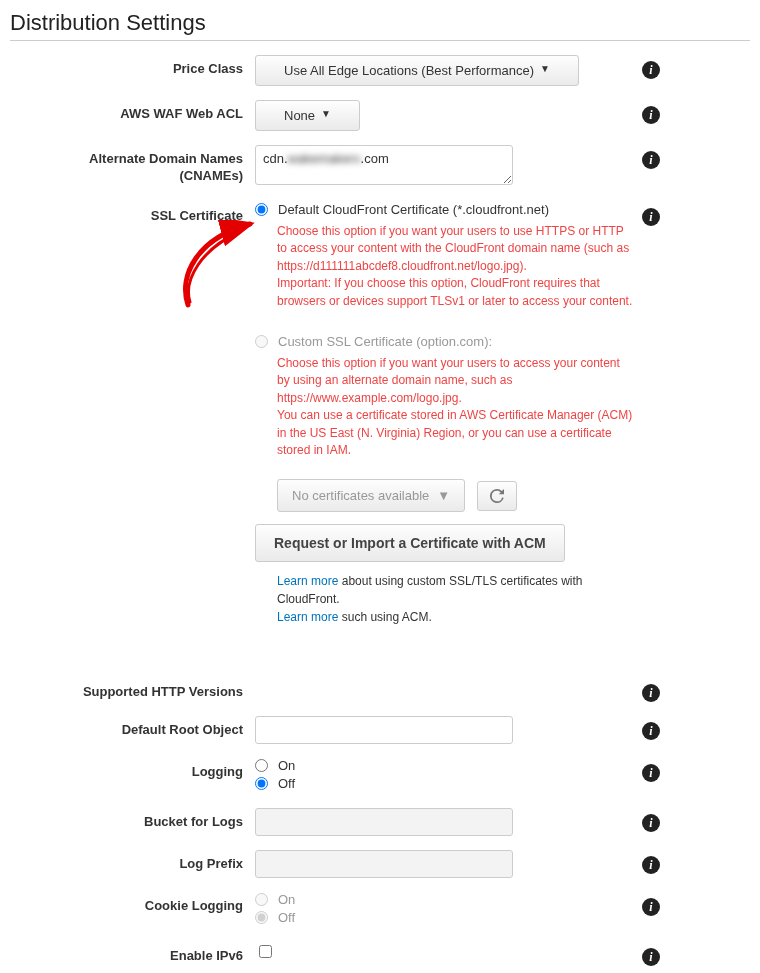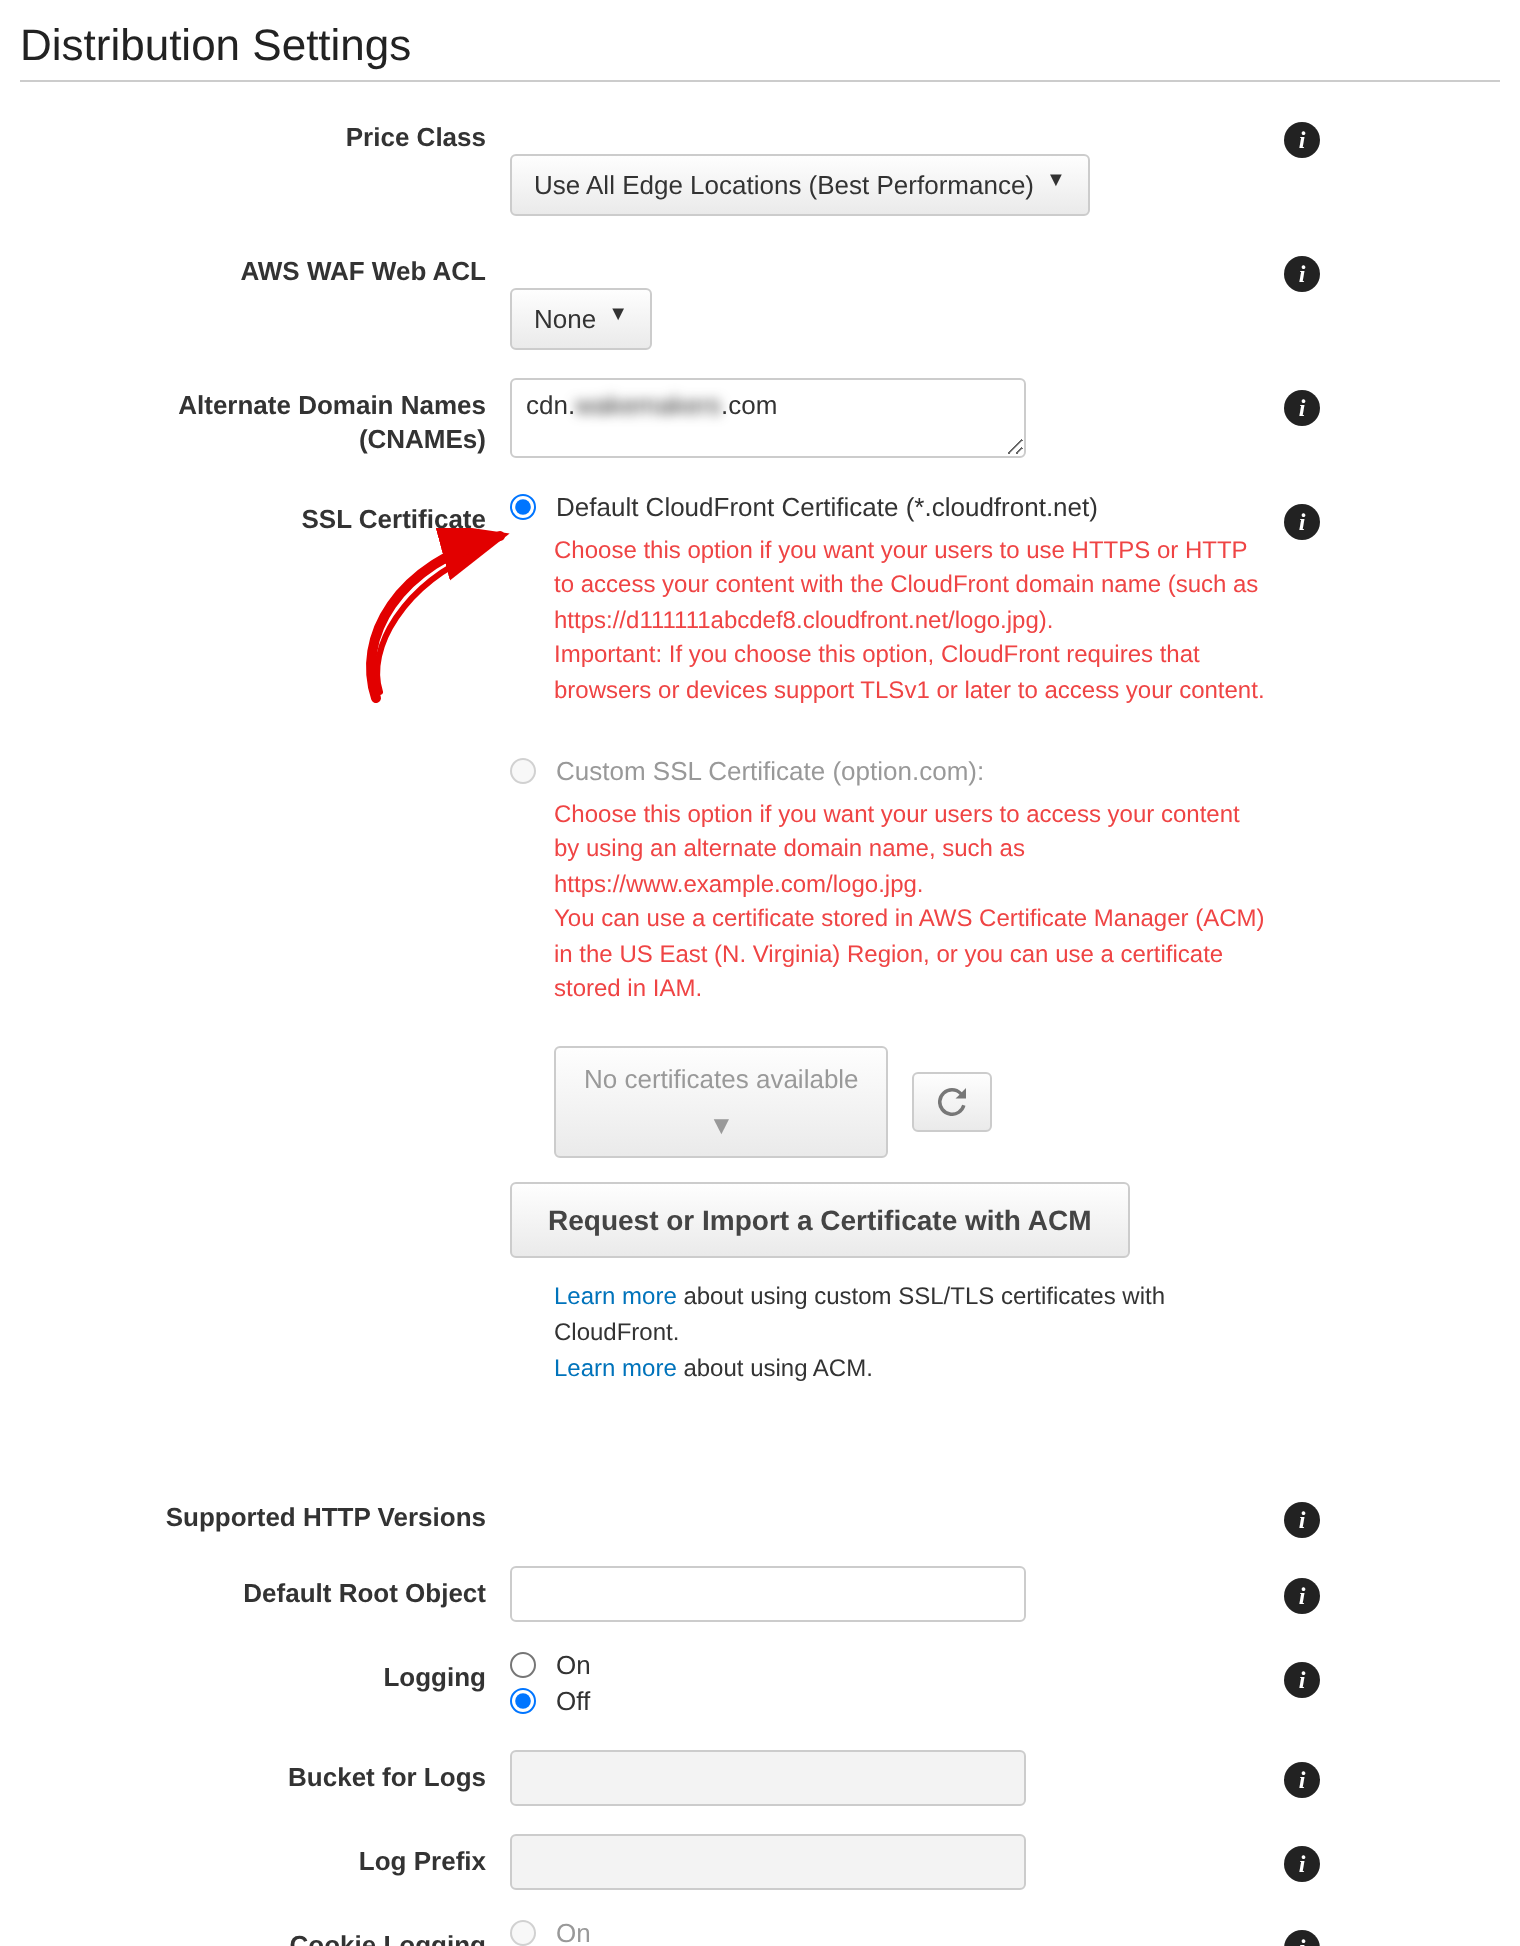--- a/index.html
+++ b/index.html
@@ -62,27 +62,26 @@
     cursor: pointer;
     margin-left: auto;
     margin-right: 90px;
     margin-top: 6px;
     flex-shrink: 0;
   }
   .dropdown-btn {
     background: linear-gradient(#fefefe,#eaeaea);
     border: 1px solid #ccc;
     border-radius: 3px;
-    padding: 7px 11px;
+    padding: 7px 28px;
     font-size: 13px;
     cursor: pointer;
     display: inline-flex;
     gap: 6px;
     color: #333;
-    margin-top: 22px;
   }
   .dropdown-btn .caret {
     font-size: 10px;
     font-weight: 900;
   }
   textarea.cnames {
     width: 258px;
     height: 40px;
     border: 1px solid #ccc;
     border-radius: 3px;
@@ -110,21 +109,20 @@
     background: linear-gradient(#fefefe,#eaeaea);
     border: 1px solid #ccc;
     border-radius: 3px;
     padding: 8px 14px;
     font-size: 13px;
     color: #999;
     display: inline-flex;
     align-items: center;
     gap: 8px;
     cursor: default;
-    flex-direction: column;
   }
   .refresh-btn {
     background: linear-gradient(#fefefe,#eaeaea);
     border: 1px solid #ccc;
     border-radius: 3px;
     padding: 7px 12px;
     cursor: pointer;
     display: inline-flex;
     align-items: center;
   }
@@ -252,21 +250,21 @@
           </svg>
         </button>
       </div>
 
       <div style="text-decoration:underline;">
         <button class="big-btn">Request or Import a Certificate with ACM</button>
       </div>
 
       <div class="small-links" style="margin-left:22px;">
         <span class="link">Learn more</span><span> about using custom SSL/TLS certificates with CloudFront.</span><br>
-        <span class="link">Learn more</span><span> about using ACM.</span>
+        <span class="link">Learn more</span><span> such using ACM.</span>
       </div>
 
     </div>
     <span class="info-icon">i</span>
   </div>
 </div>
 
 <div class="spacer"></div>
 
 <div class="row">

